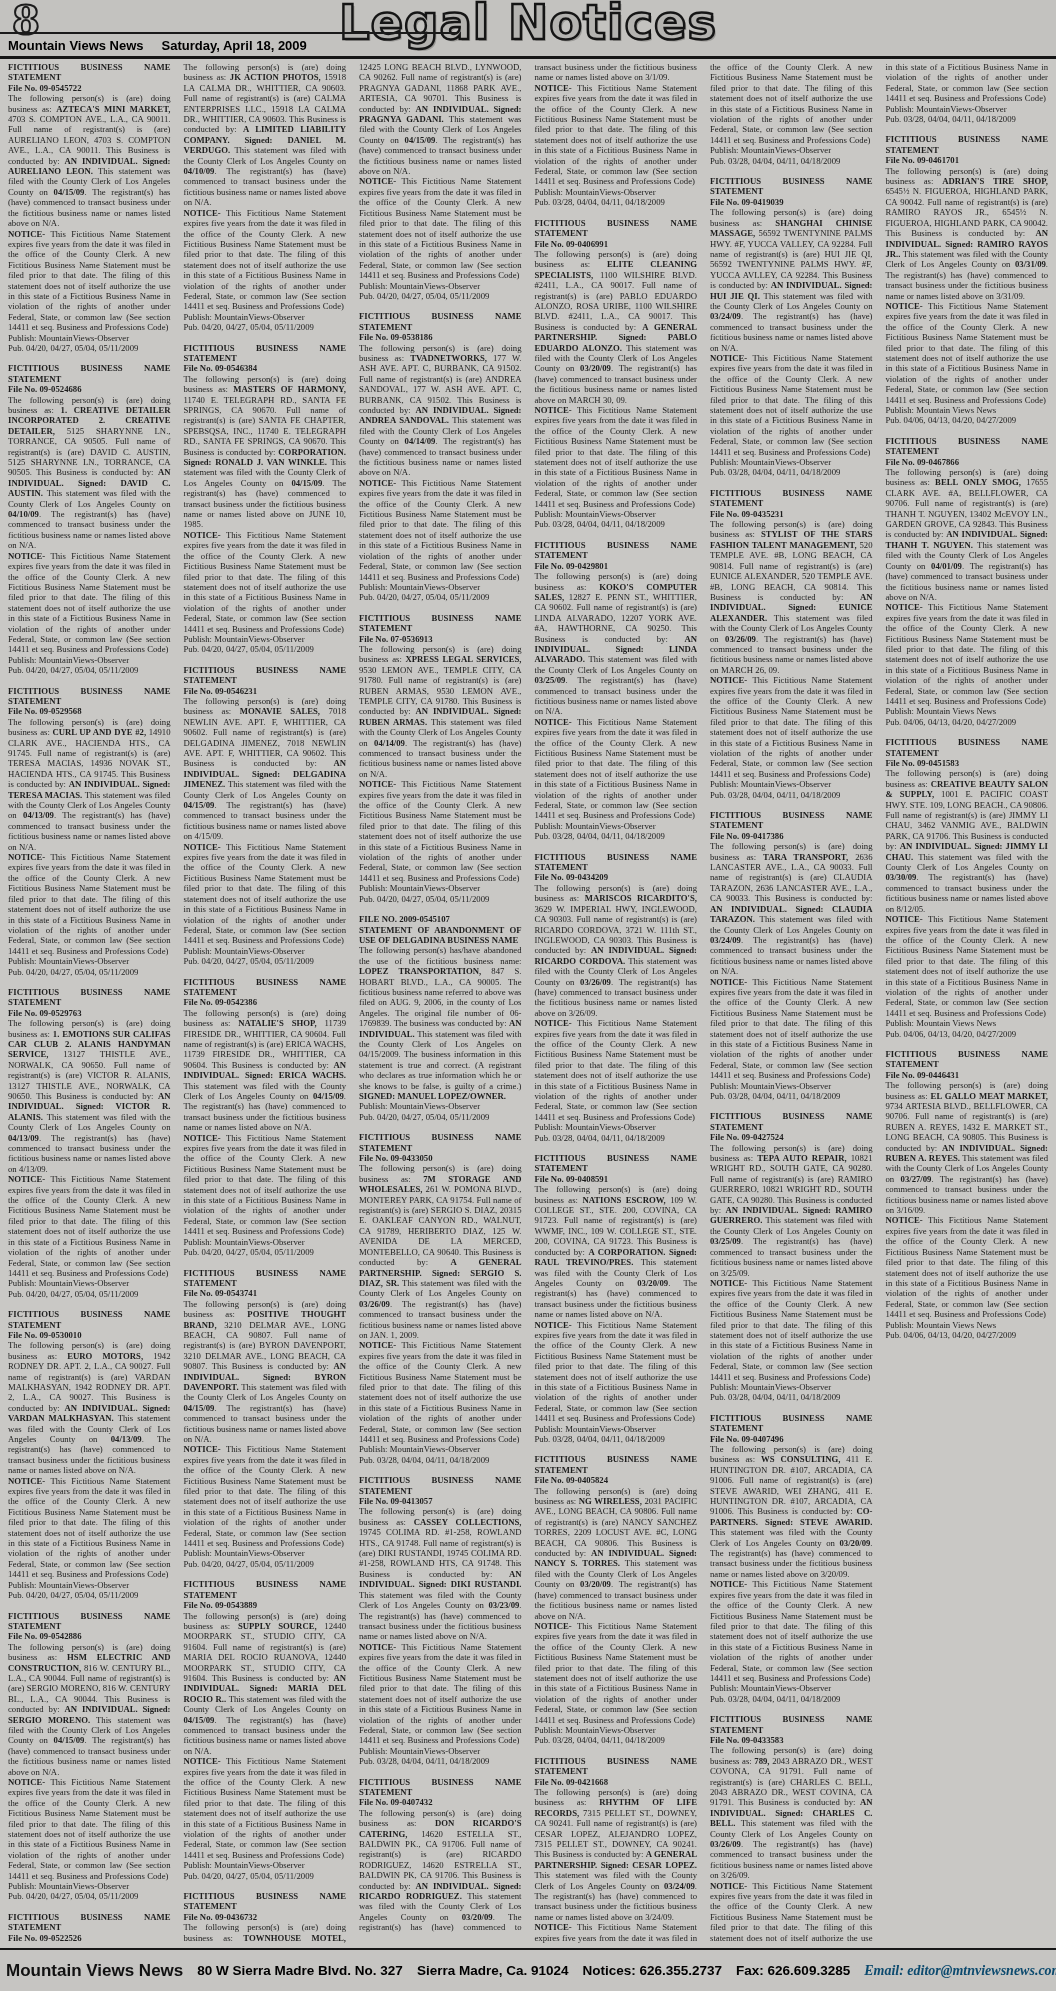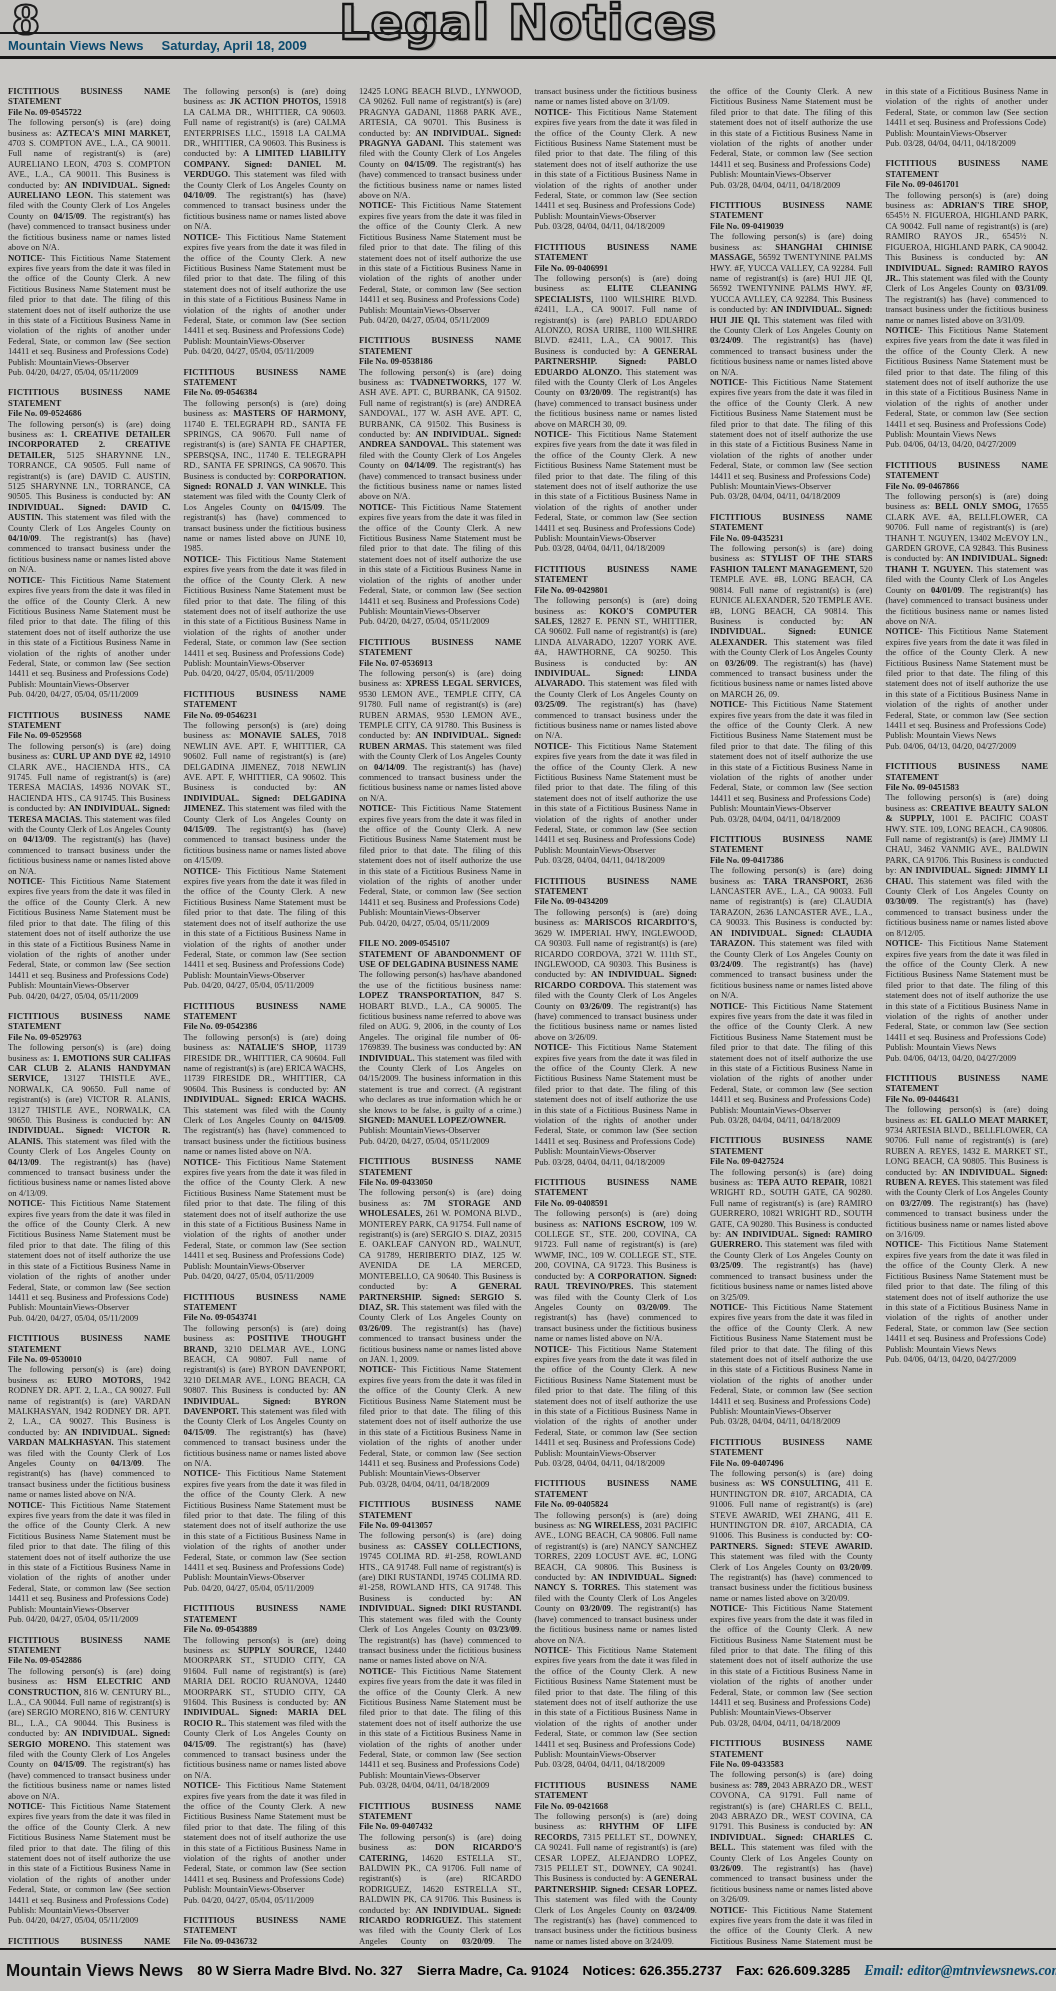--- a/index.html
+++ b/index.html
@@ -16,29 +16,29 @@
     color:#c3c2bf;-webkit-text-stroke:2px #1c1c1c;text-shadow:0 0 1px #1c1c1c;
   }
   .big-title{
     position:absolute;left:0;right:0;top:-6px;text-align:center;
     font-family:"DejaVu Sans", sans-serif;font-weight:bold;font-size:48px;letter-spacing:1px;
     color:#b4b3b0;-webkit-text-stroke:2.5px #151515;text-shadow:2px 2px 0 #9a9996;
     white-space:nowrap;
   }
   .masthead-row{
     position:absolute;left:0;bottom:1px;width:448px;border-top:2px solid #1a1a1a;padding:4px 0 2px 8px;
-    font-family:"Liberation Sans", sans-serif;font-weight:bold;font-size:13px;color:#0c4a6e;
+    font-family:"Liberation Sans", sans-serif;font-weight:bold;font-size:13px;color:#000000;
   }
   .masthead-row .date{margin-left:18px;font-weight:bold;}
   
   .cols{
     position:absolute;top:62px;left:8px;width:1040px;height:1886px;overflow:hidden;
     column-count:6;column-gap:13px;column-fill:auto;
     font-size:8.7px;line-height:10.4px;text-align:justify;
-    -webkit-hyphens:none;hyphens:none;word-spacing:0.2px;margin-top:24px;
+    -webkit-hyphens:none;hyphens:none;word-spacing:0.2px;
   }
   .notice{margin:0 0 10px 0;}
   .nh,.nf{font-weight:bold;}
   .nbody,.nnotice{margin:0;}
   .npub{text-align:left;}
   
   .footer{
     position:absolute;left:0;right:0;bottom:0;height:41px;background:#c6c5c2;border-top:2px solid #161616;
     display:flex;align-items:center;gap:14px;padding:0 6px;white-space:nowrap;overflow:hidden;
   }

